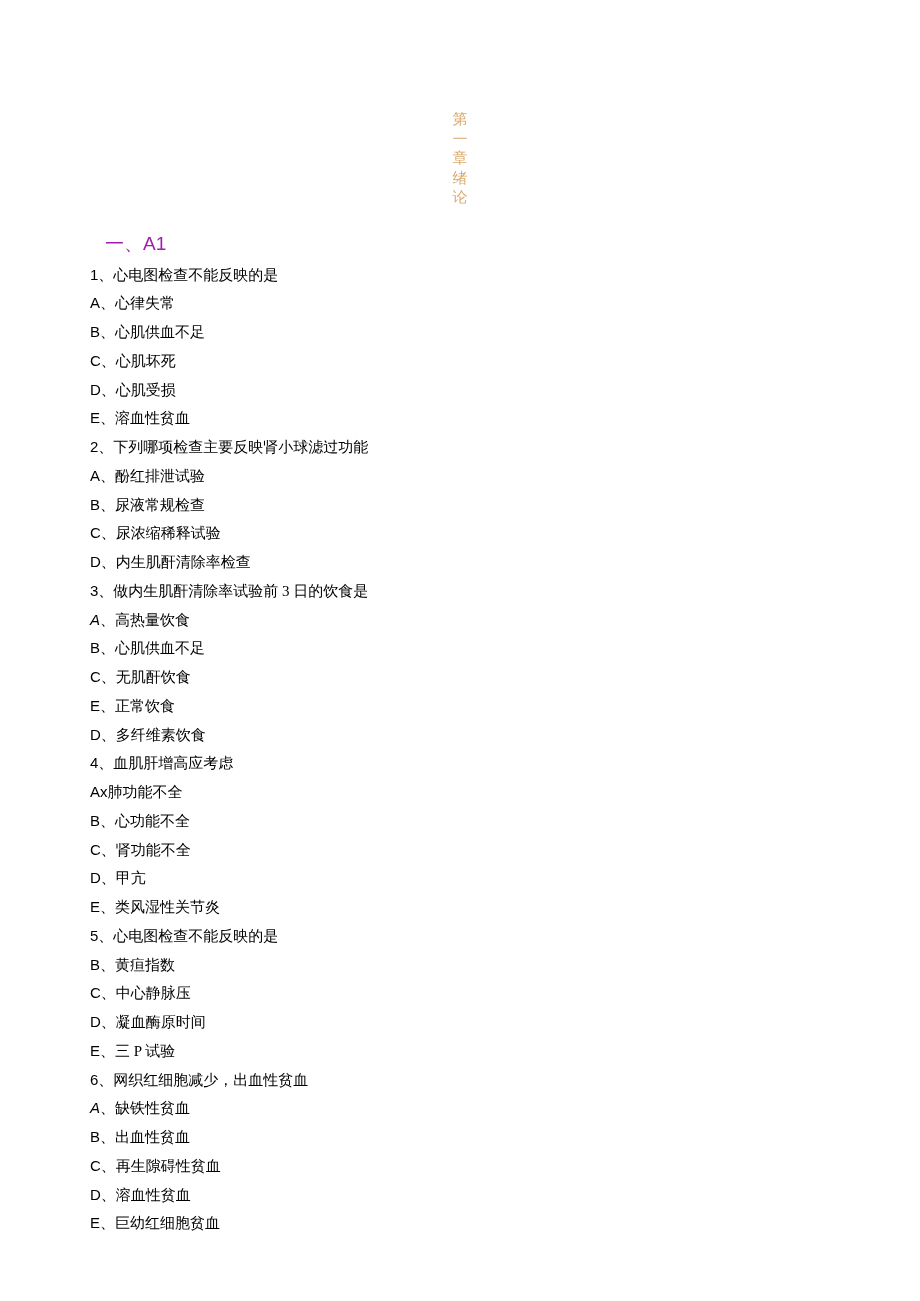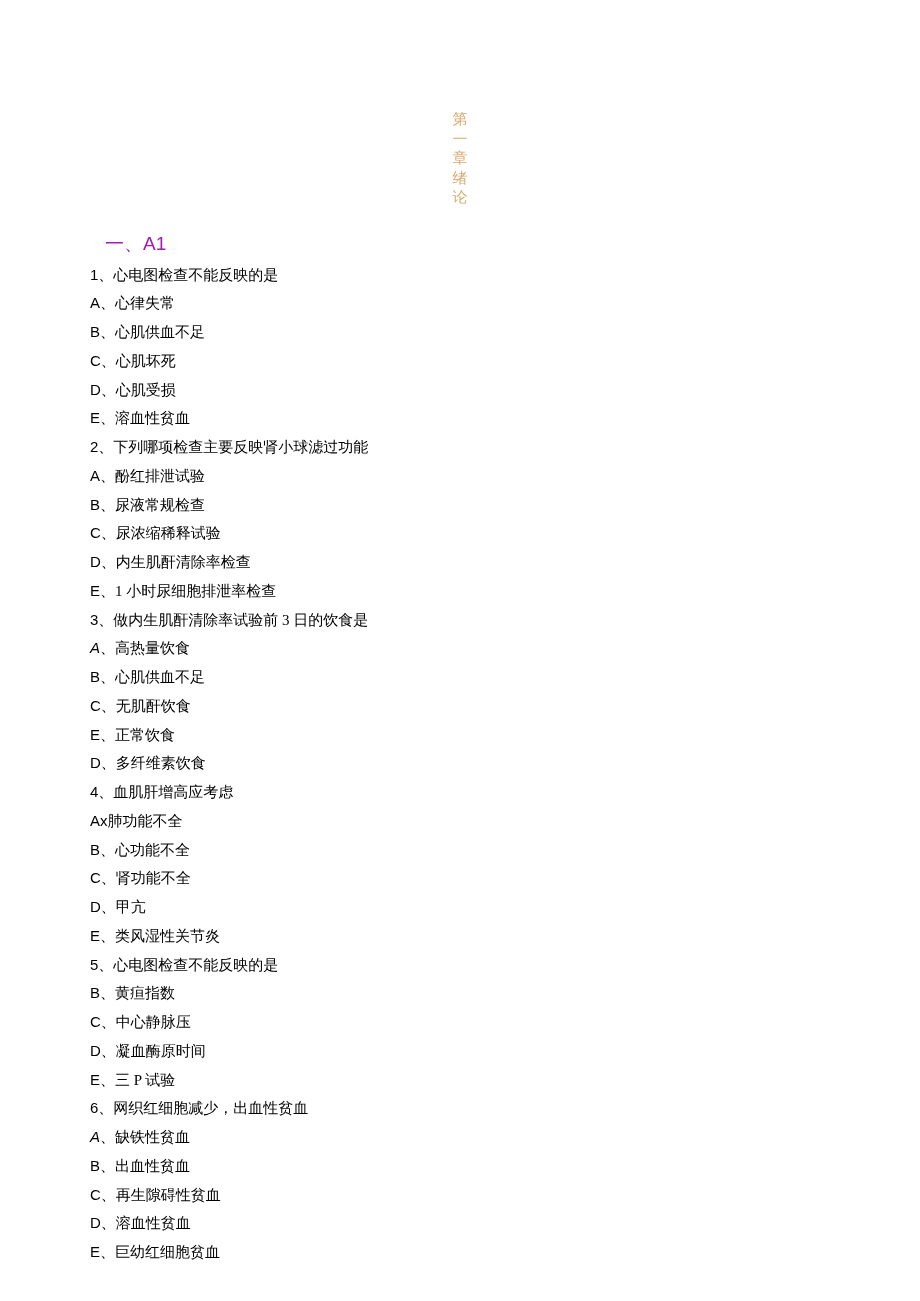--- a/index.html
+++ b/index.html
@@ -76,21 +76,20 @@
         <div class="opt"><span class="letter">C</span><span>、心肌坏死</span></div>
         <div class="opt"><span class="letter">D</span><span>、心肌受损</span></div>
         <div class="opt"><span class="letter">E</span><span>、溶血性贫血</span></div>
       </div>
       <div class="question">
         <div class="q-text"><span class="num">2</span><span>、下列哪项检查主要反映肾小球滤过功能</span></div>
         <div class="opt"><span class="letter">A</span><span>、酚红排泄试验</span></div>
         <div class="opt"><span class="letter">B</span><span>、尿液常规检查</span></div>
         <div class="opt"><span class="letter">C</span><span>、尿浓缩稀释试验</span></div>
         <div class="opt"><span class="letter">D</span><span>、内生肌酐清除率检查</span></div>
-        <div class="opt"><span class="letter">E</span><span>、1 小时尿细胞排泄率检查</span></div>
       </div>
       <div class="question">
         <div class="q-text"><span class="num">3</span><span>、做内生肌酐清除率试验前 3 日的饮食是</span></div>
         <div class="opt"><span class="letter italic">A</span><span>、高热量饮食</span></div>
         <div class="opt"><span class="letter">B</span><span>、心肌供血不足</span></div>
         <div class="opt"><span class="letter">C</span><span>、无肌酐饮食</span></div>
         <div class="opt"><span class="letter">E</span><span>、正常饮食</span></div>
         <div class="opt"><span class="letter">D</span><span>、多纤维素饮食</span></div>
       </div>
       <div class="question">

